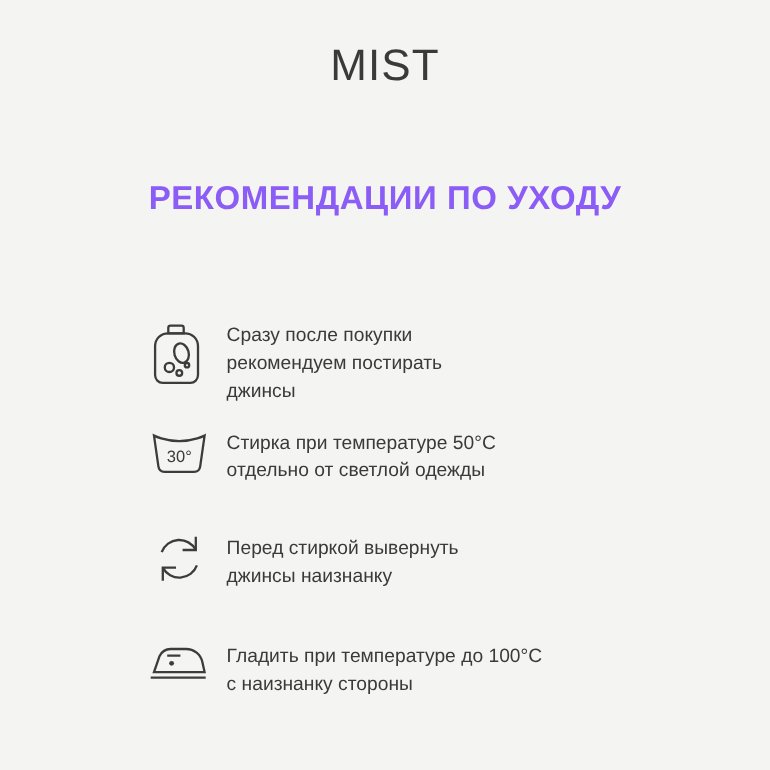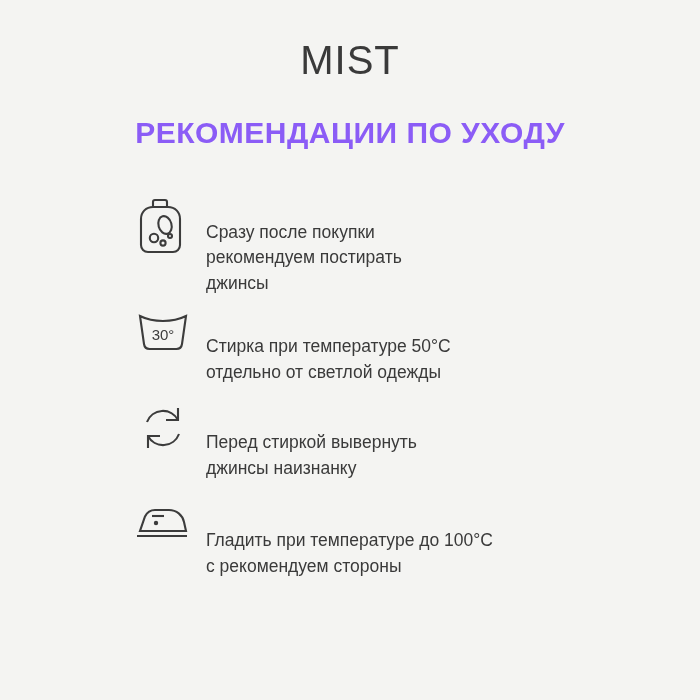--- a/index.html
+++ b/index.html
@@ -15,20 +15,21 @@
     overflow: hidden;
   }
   .page {
     position: relative;
     width: 700px;
     height: 700px;
     box-sizing: border-box;
     display: flex;
     flex-direction: column;
     align-items: center;
+    gap: 48px;
   }
 
   
   .brand {
     margin-top: 34px;
     height: 52px;
     display: flex;
     align-items: center;
     justify-content: center;
   }
@@ -77,21 +78,20 @@
   .icon-cell svg {
     display: block;
   }
   .text-cell {
     flex: 1;
     font-size: 17.5px;
     line-height: 1.45;
     color: #3a3a3a;
     padding-top: 4px;
     white-space: pre-line;
-    margin-top: 24px;
   }
   .row-2 .text-cell, .row-3 .text-cell { padding-top: 6px; }
   .row-4 .text-cell { padding-top: 6px; }
   .row-5 .text-cell { padding-top: 8px; }
 </style>
 </head>
 <body>
 
 <div class="page">
 
@@ -147,17 +147,17 @@
     <div class="care-row row-5">
       <div class="icon-cell">
         <svg width="62" height="44" viewBox="0 0 62 44" fill="none" stroke="#3c3c3c" stroke-width="2.1">
           <path d="M8 33 h46 l-2 -9 c-1.5 -7 -7.5 -12 -15 -12 h-14 c-4.5 0 -8 2.5 -10 6.5 z"></path>
           <path d="M5 38 h50"></path>
           <path d="M20 18 h12"></path>
           <circle cx="24" cy="25" r="2.2" fill="#3c3c3c" stroke="none"></circle>
         </svg>
       </div>
       <div class="text-cell">Гладить при температуре до 100°C
-с рекомендуем стороны</div>
+с наизнанку стороны</div>
     </div>
 
   </div>
 </div>
 
 </body></html>

